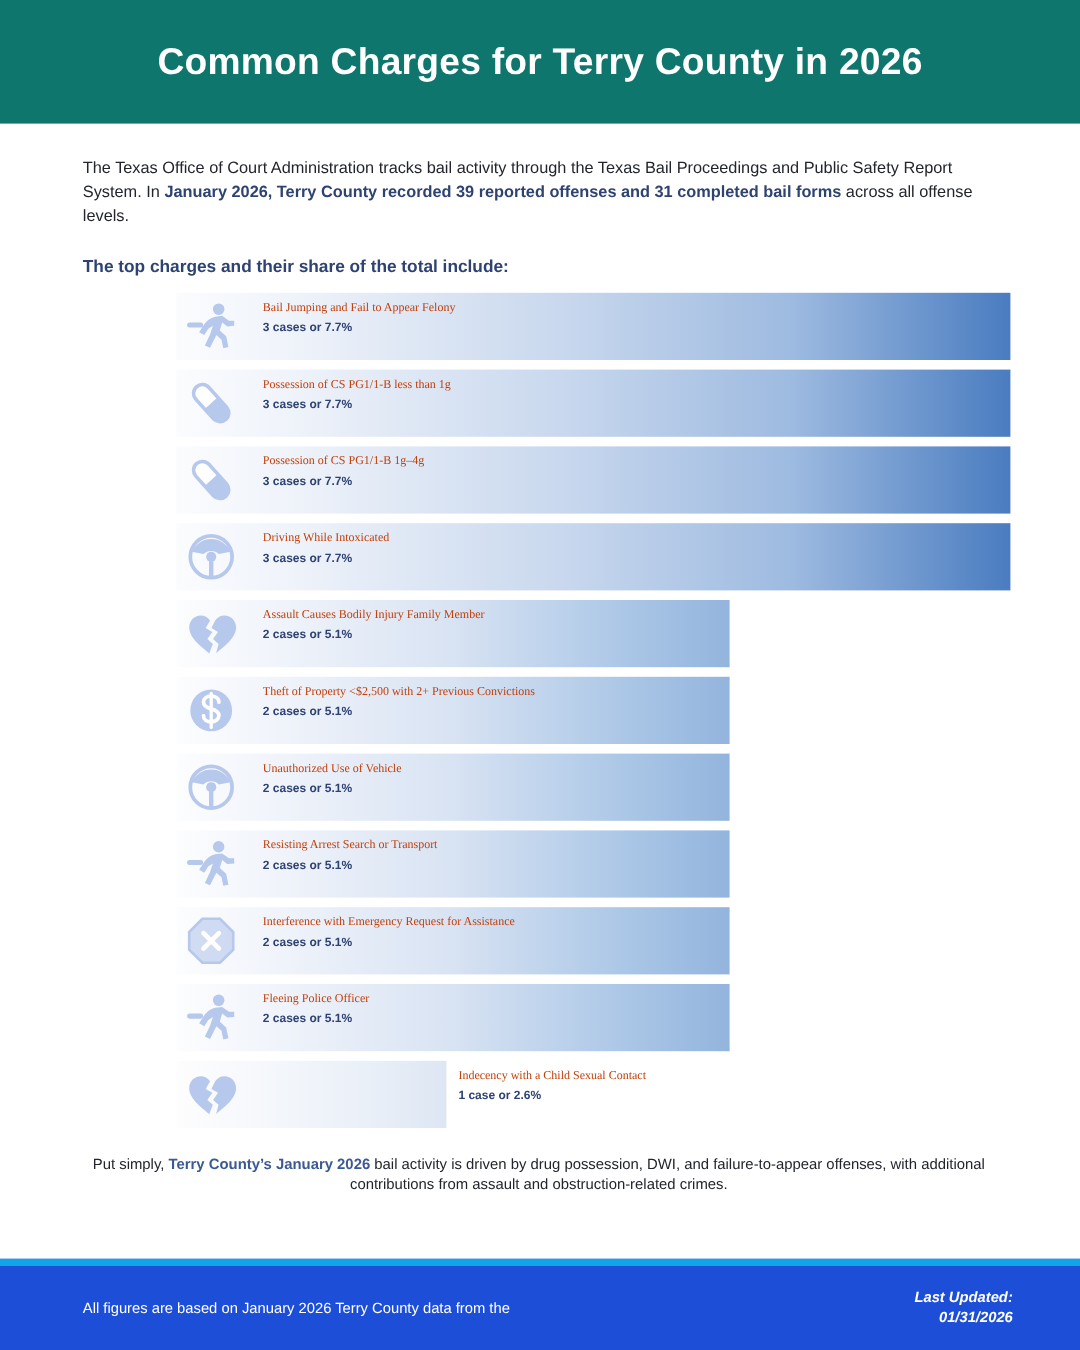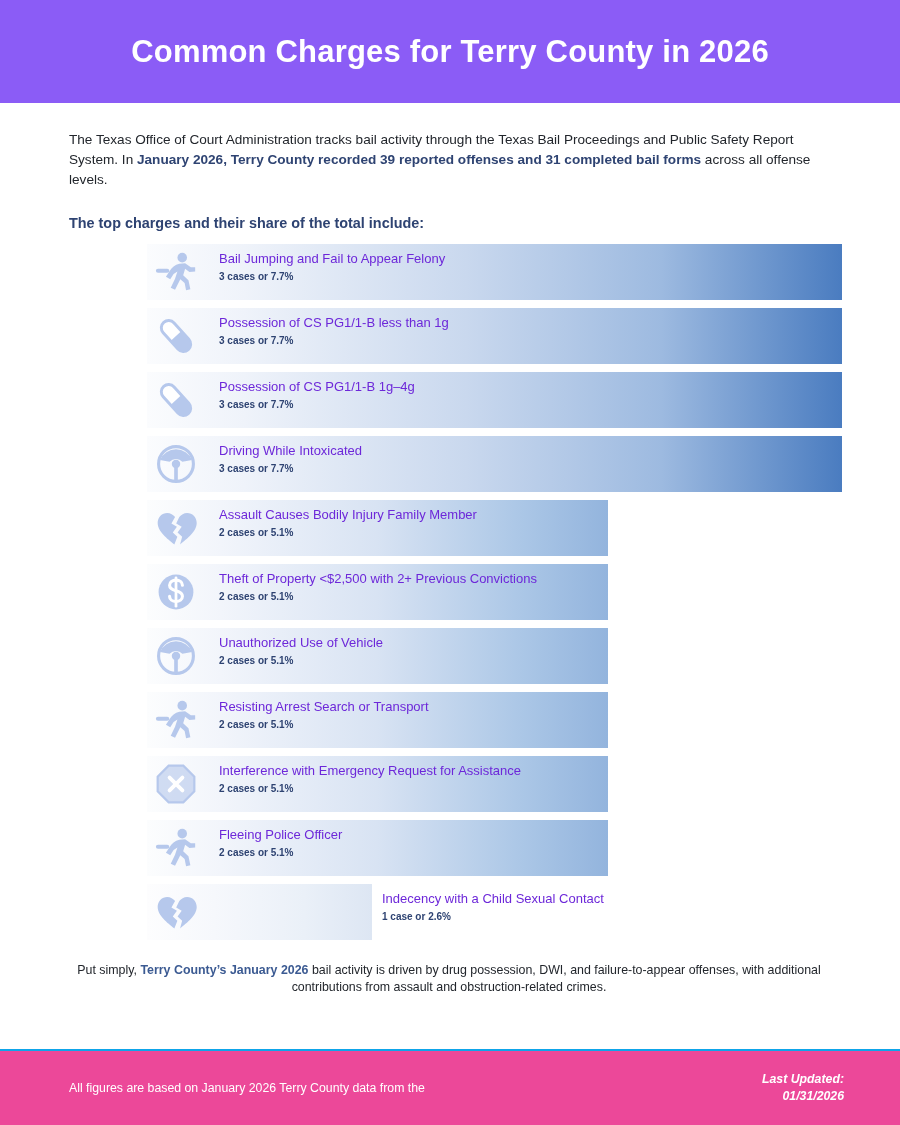--- a/index.html
+++ b/index.html
@@ -17,21 +17,21 @@
   .page {
     position: relative;
     width: 900px;
     height: 1125px;
     display: flex;
     flex-direction: column;
   }
 
   
   .header {
-    background: #8b5cf6;
+    background: #0f766e;
     height: 103px;
     display: flex;
     align-items: center;
     justify-content: center;
     flex: 0 0 auto;
   }
   .header-title {
     color: #ffffff;
     font-size: 31px;
     font-weight: bold;
@@ -106,25 +106,26 @@
     position: absolute;
     left: 150px;
     top: 8px;
     z-index: 3;
     line-height: 1.0;
   }
   .row-text.outside {
     left: 313px;
   }
   .charge-name {
-    font-size: 13px;
-    color: #6d28d9;
+    font-size: 10px;
+    color: #c2410c;
     display: block;
     margin-bottom: 7px;
     white-space: nowrap;
+    font-family: Liberation Serif, serif;
   }
   .charge-stat {
     font-size: 10px;
     font-weight: bold;
     color: #2e4372;
     display: block;
     white-space: nowrap;
   }
 
   
@@ -137,28 +138,28 @@
     text-align: center;
   }
   .closing .hl {
     color: #3b5a92;
     font-weight: bold;
   }
 
   
   .footer {
     flex: 0 0 auto;
-    background: #ec4899;
+    background: #1d4ed8;
     height: 76px;
     display: flex;
     align-items: center;
     justify-content: space-between;
     padding: 0 56px 0 69px;
     box-sizing: border-box;
-    border-top: 2px solid #0ea5e9;
+    border-top: 6px solid #0ea5e9;
   }
   .footer-note {
     color: #ffffff;
     font-size: 12.3px;
     line-height: 17px;
   }
   .footer-updated {
     color: #ffffff;
     font-size: 12.3px;
     line-height: 17px;

